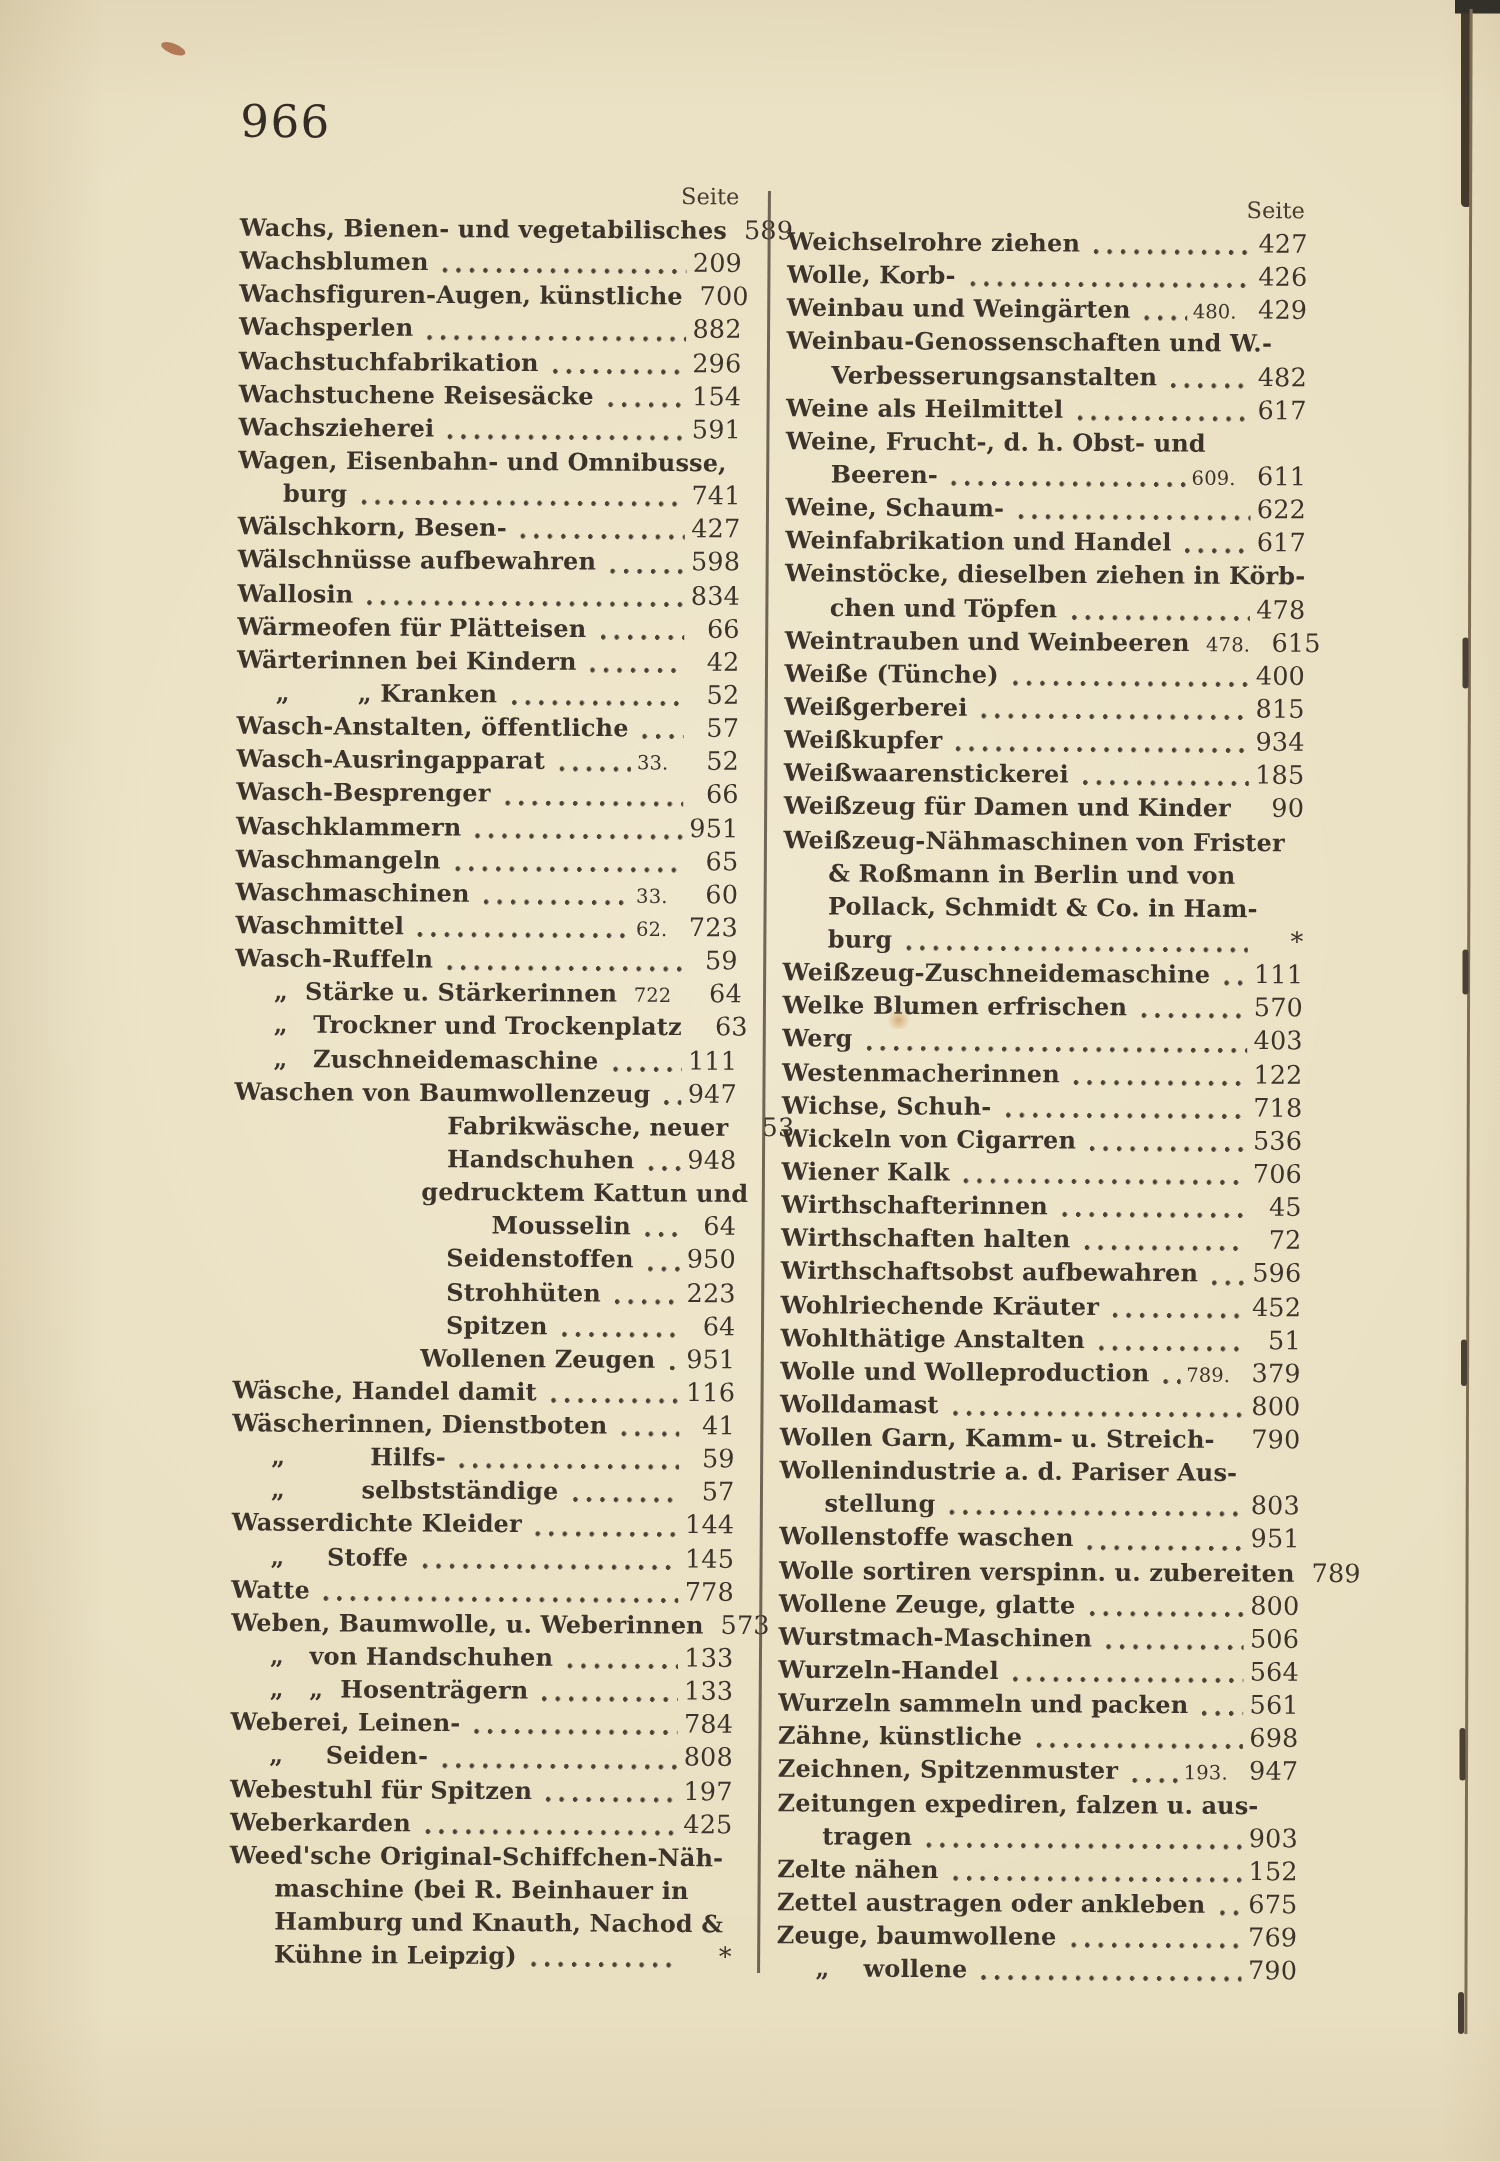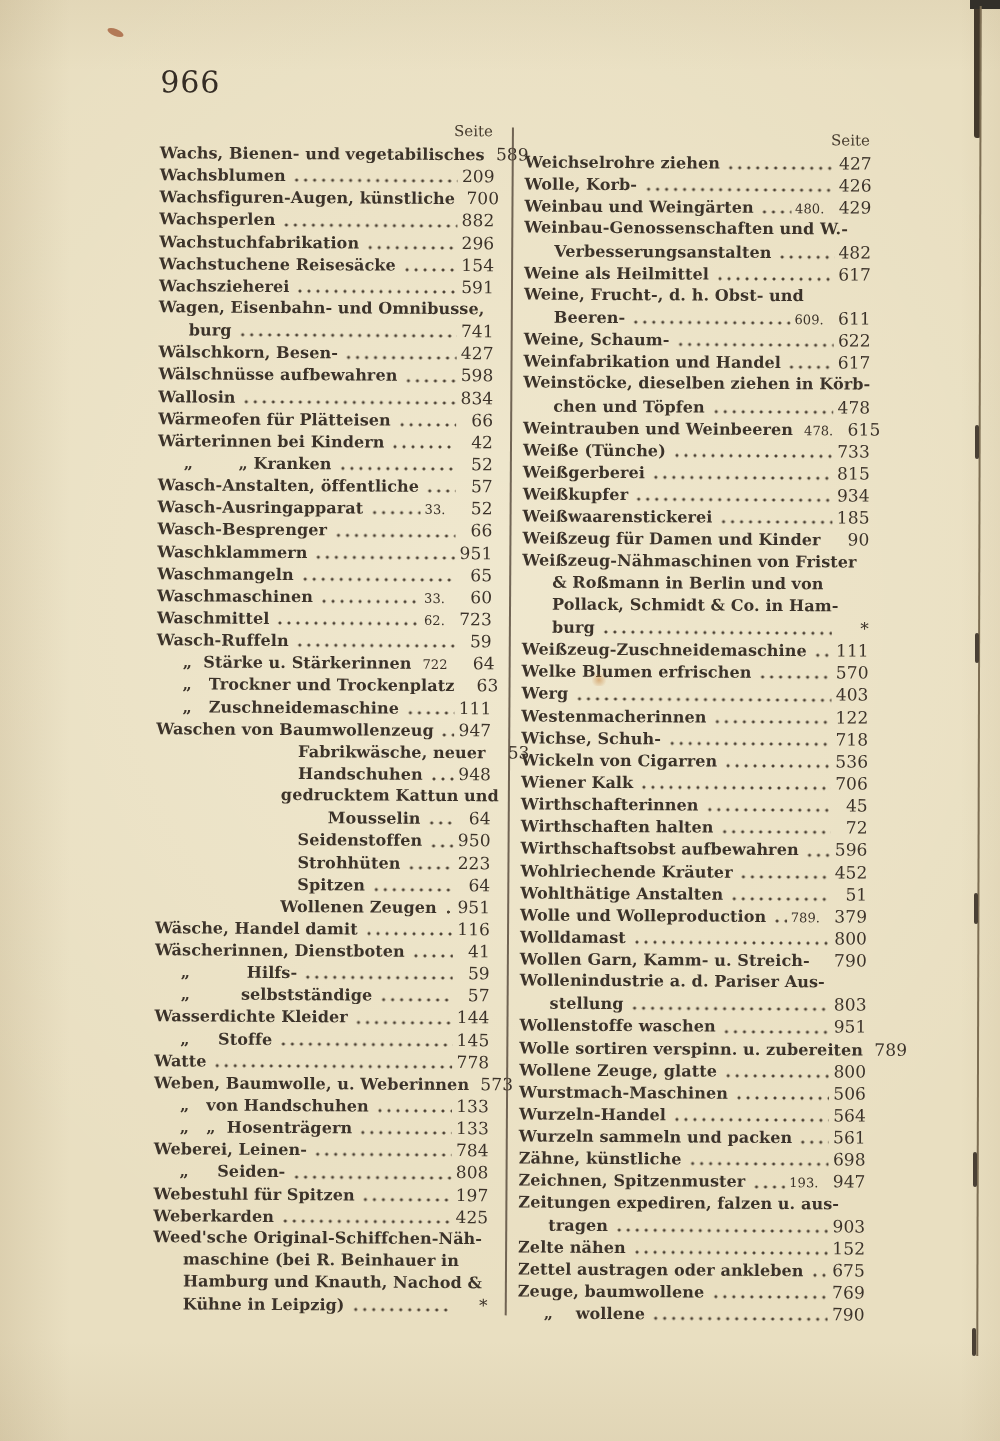--- a/index.html
+++ b/index.html
@@ -430,21 +430,21 @@
         </div>
         <div class="row">
           <span class="t">Weintrauben und Weinbeeren</span>
           <span class="leader nodots"></span>
           <span class="n1">478.</span>
           <span class="n">615</span>
         </div>
         <div class="row">
           <span class="t">Weiße (Tünche)</span>
           <span class="leader"></span>
-          <span class="n">733</span>
+          <span class="n">400</span>
         </div>
         <div class="row">
           <span class="t">Weißgerberei</span>
           <span class="leader"></span>
           <span class="n">815</span>
         </div>
         <div class="row">
           <span class="t">Weißkupfer</span>
           <span class="leader"></span>
           <span class="n">934</span>

